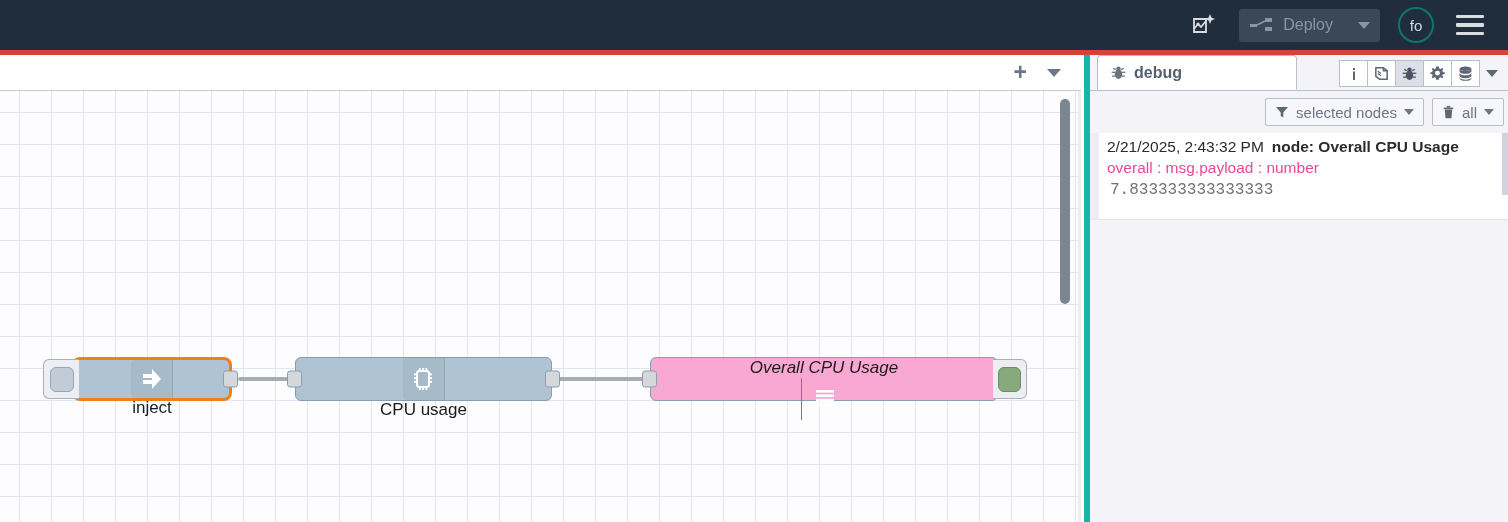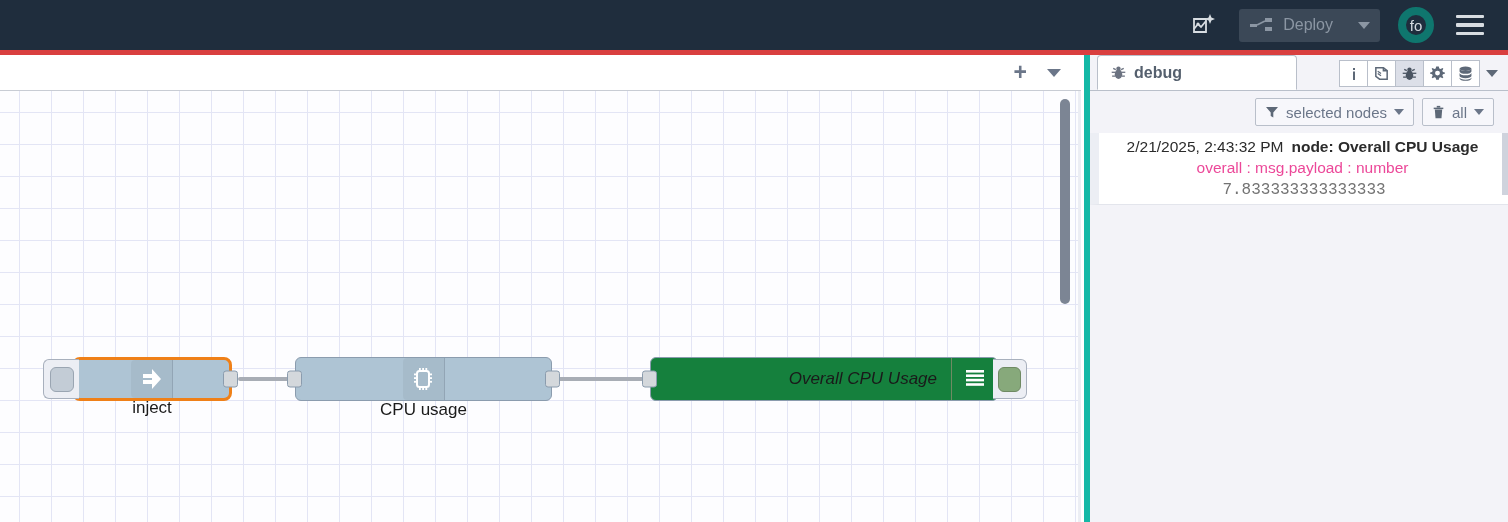--- a/index.html
+++ b/index.html
@@ -51,21 +51,21 @@
   }
   .caret-down {
     width: 0; height: 0;
     border-left: 6px solid transparent;
     border-right: 6px solid transparent;
     border-top: 7px solid #8b96a3;
   }
 
   .avatar {
     width: 36px; height: 36px; border-radius: 50%;
-    border: 8px solid #0f766e;
+    border: 2px solid #0f766e;
     display: flex; align-items: center; justify-content: center;
     color: #d5dae0; font-size: 15px;
     cursor: pointer;
     text-align: right;
   }
   .hamburger { display: flex; flex-direction: column; gap: 5px; cursor: pointer; padding: 4px; }
   .hamburger span { display: block; width: 28px; height: 3.5px; background: #d8dde2; border-radius: 1px; }
 
   
   .changes-bar {
@@ -119,21 +119,21 @@
 
   
   .node {
     position: absolute;
     height: 44px;
     border-radius: 6px;
     display: flex; align-items: center;
     border: 1px solid #8b9cae;
   }
   .node-body-blue { background: #aec4d4; flex-direction: column; }
-  .node-body-green { background: #15803d; }
+  .node-body-green { background: #f9a8d4; flex-direction: column; }
 
   .node.selected {
     border: 3px solid #ef8018;
     border-radius: 8px;
   }
 
   .node-icon-box {
     width: 42px; height: 100%;
     display: flex; align-items: center; justify-content: center;
     border-right: 1px solid #92a5b5;
@@ -251,43 +251,42 @@
     cursor: pointer;
   }
   .sb-tool.active { background: #dcdfe8; }
   .sb-tool-caret { width: 24px; height: 27px; display: flex; align-items: center; justify-content: center; cursor: pointer; }
   .sb-tool-caret .caret-down { border-top-color: #5d6877; border-left-width: 6px; border-right-width: 6px; border-top-width: 7px; }
 
   
   .sb-filterrow {
     height: 42px;
     display: flex; align-items: center; justify-content: flex-end;
-    gap: 8px; padding-right: 14px;
+    gap: 8px; padding-right: 4px;
     background: #f3f3f8;
   }
   .filter-btn {
     display: flex; align-items: center; gap: 7px;
     height: 28px; padding: 0 9px;
     border: 1px solid #b9bfca;
     background: #f7f7fb;
     border-radius: 2px;
     font-size: 15px; color: #6b7689;
     cursor: pointer;
   }
   .filter-btn .caret-down { border-top-color: #6b7689; border-left-width: 5px; border-right-width: 5px; border-top-width: 6px; }
 
   
   .sb-messages { padding: 0; background: #f3f3f8; height: 353px; position: relative; }
   .dbg-msg {
     background: #fff;
     border-left: 9px solid #eceef4;
     border-bottom: 1px solid #e3e5ec;
-    padding: 5px 10px 5px 8px;
+    padding: 5px 10px 20px 8px;
     position: relative;
-    text-align: center;
   }
   .dbg-topline { font-size: 15.5px; color: #2b2b2b; white-space: nowrap; }
   .dbg-node { font-weight: 700; margin-left: 8px; }
   .dbg-prop { font-size: 15.5px; color: #ec4899; margin-top: 3px; }
   .dbg-value {
     font-family: "Liberation Mono", monospace;
     font-size: 16px; color: #737373;
     margin-top: 4px; padding-left: 3px;
   }
   .dbg-scrollbar {

